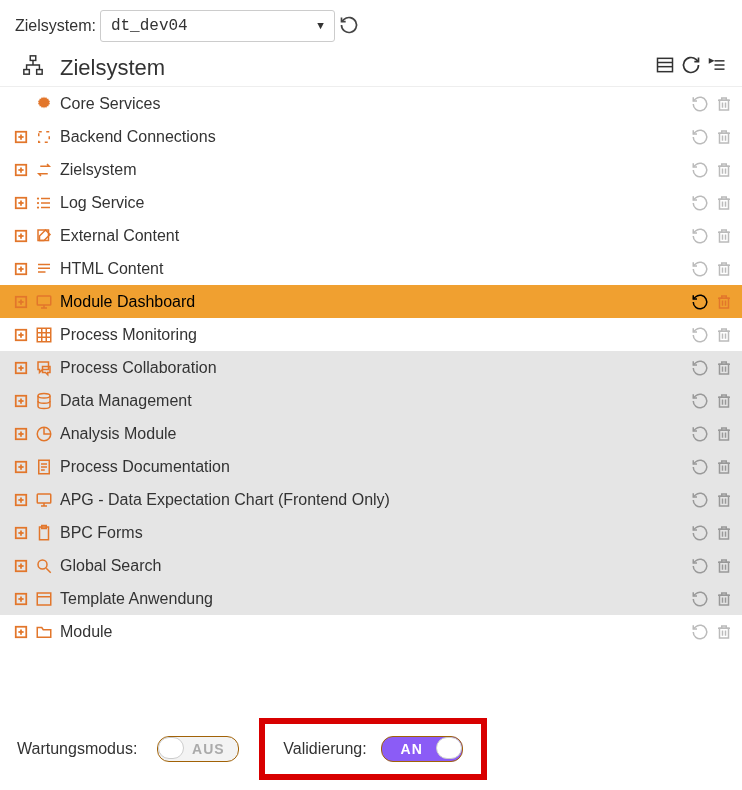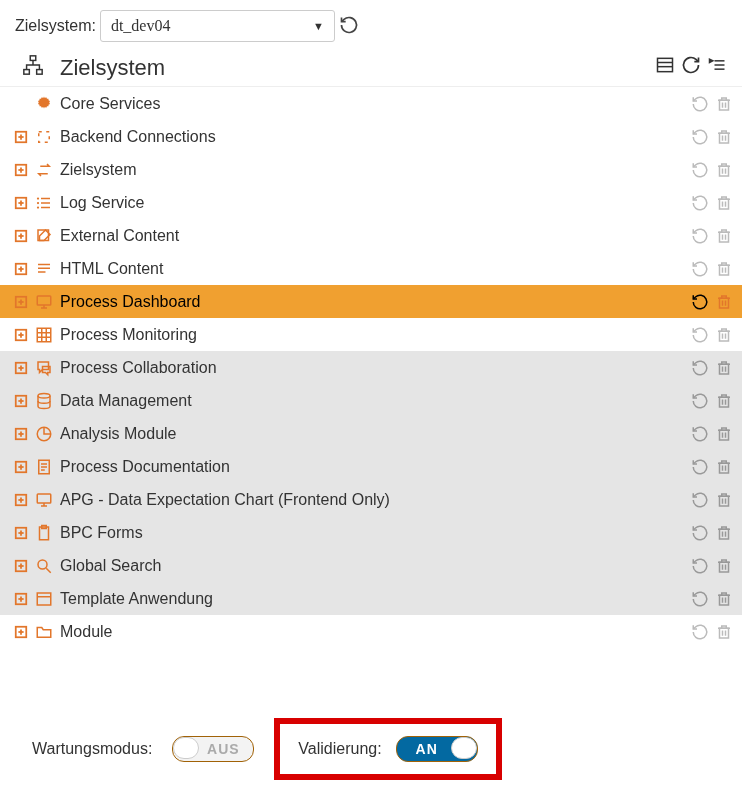--- a/index.html
+++ b/index.html
@@ -19,21 +19,21 @@
   .top-row .label { font-size: 16px; }
   .select-box {
     border: 1px solid #ccc;
     border-radius: 3px;
     padding: 6px 10px;
     width: 235px;
     display: flex;
     justify-content: space-between;
     align-items: center;
     font-size: 16px;
-    font-family: Liberation Serif, serif;
+    font-family: Liberation Mono, monospace;
     cursor: pointer;
   }
   .select-box .caret { font-size: 11px; }
   .refresh-top { cursor: pointer; color: #444; }
   .section-header {
     display: flex;
     align-items: center;
     padding: 4px 15px 4px 22px;
     border-bottom: 1px solid #eee;
     font-size: 22px;
@@ -85,21 +85,21 @@
     width: 20px; height: 20px;
     color: #bbb;
     cursor: pointer;
     display: flex; align-items: center; justify-content: center;
   }
   .tree-row.sel .row-actions .act.undo { color: #000; }
   .tree-row.sel .row-actions .act.trash { color: #e2762b; }
   .tree-row.grey .row-actions .act { color: #999; }
   .bottom {
     margin-top: 60px;
-    padding: 10px 32px;
+    padding: 10px 17px;
     display: flex;
     align-items: center;
     gap: 20px;
     font-size: 16px;
   }
   .toggle {
     display: inline-flex;
     align-items: center;
     width: 82px; height: 26px;
     border: 1px solid #a16207;
@@ -121,21 +121,21 @@
   .toggle.on  .knob { right: 0; }
   .toggle .txt {
     flex: 1;
     text-align: center;
     font-weight: 700;
     font-size: 14px;
     letter-spacing: 1px;
   }
   .toggle.off { color: #aaa; }
   .toggle.off .txt { padding-left: 20px; }
-  .toggle.on  { background: #0369a1; color: #fff; }
+  .toggle.on  { background: #8b5cf6; color: #fff; }
   .toggle.on .txt { padding-right: 20px; }
   .highlight-box {
     border: 6px solid #d80000;
     padding: 12px 18px;
     display: flex;
     align-items: center;
     gap: 14px;
   }
   .button-row {
     display: flex;
@@ -353,21 +353,21 @@
       <span class="expand">
         <svg width="14" height="14" viewBox="0 0 16 16">
           <use href="#i-plus"></use>
         </svg>
       </span>
       <span class="icon">
         <svg width="18" height="18" viewBox="0 0 24 24">
           <use href="#i-monitor"></use>
         </svg>
       </span>
-      <span class="label">Process Dashboard</span>
+      <span class="label">Module Dashboard</span>
       <span class="row-actions">
         <span class="act undo">
           <svg width="18" height="18" viewBox="0 0 24 24">
             <use href="#i-undo"></use>
           </svg>
         </span>
         <span class="act trash">
           <svg width="18" height="18" viewBox="0 0 24 24">
             <use href="#i-trash"></use>
           </svg>

